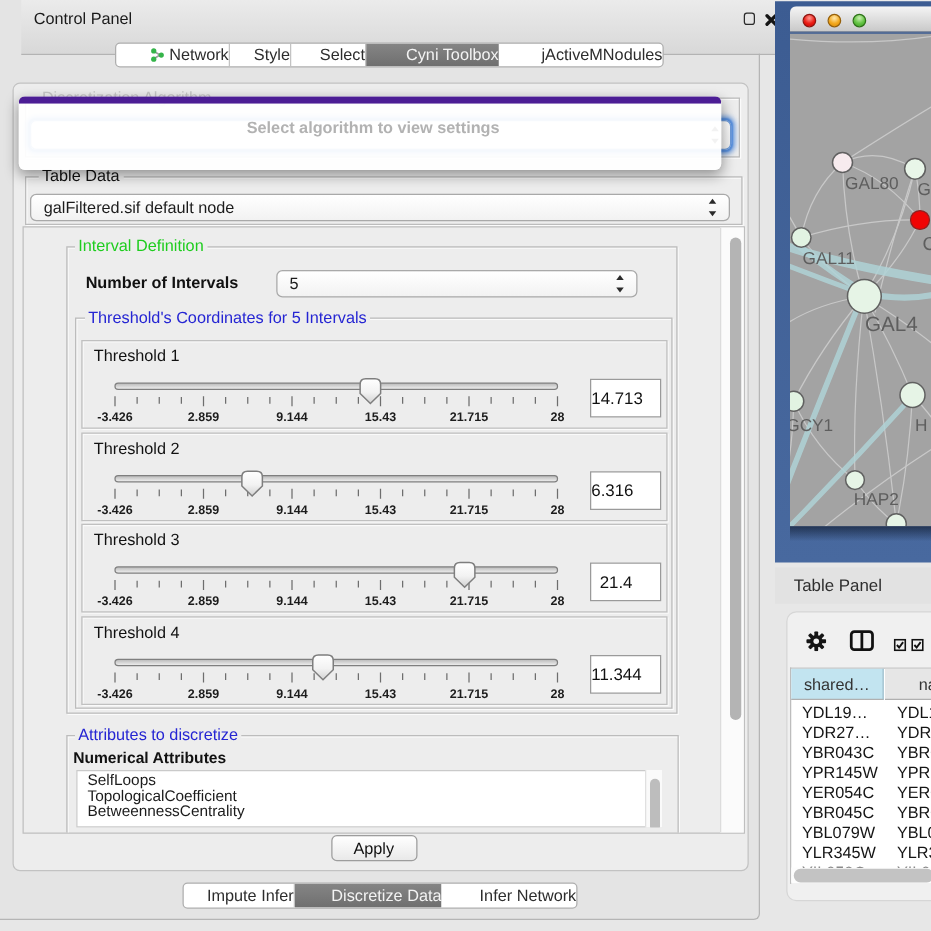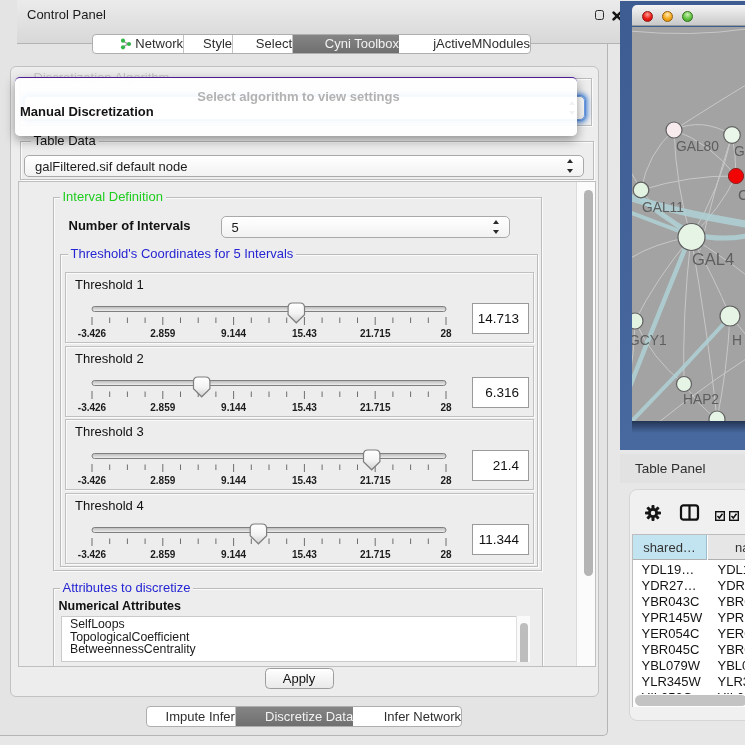--- a/index.html
+++ b/index.html
@@ -28,30 +28,30 @@
 .arr {position:absolute;width:0;height:0;border-left:3.6px solid transparent;border-right:3.6px solid transparent}
 .arr.up {border-bottom:4.6px solid #2a2a2a}
 .arr.dn {border-top:4.6px solid #2a2a2a}
 
 #viewport {position:absolute;left:18px;top:181px;width:578px;height:486px;border:1px solid #bfbfbf;background:#ededed}
 #vclip {position:absolute;left:0;top:0;width:557px;height:484px;overflow:hidden}
 #vsbar {position:absolute;left:557px;top:0;width:19px;height:484px;background:#fbfbfb;border-left:1px solid #dcdcdc}
 #vthumb {position:absolute;left:7px;top:8px;width:8.5px;height:386px;background:#b4b4b4;border-radius:4.5px}
 .tbox {position:absolute;left:4.5px;width:469px;height:71px;border:1px solid #c0c0c0;box-shadow:inset 1px 1px 0 rgba(255,255,255,.7),1px 1px 0 rgba(255,255,255,.7)}
 .tlab {position:absolute;left:9px;top:4px;font-size:13px;font-weight:normal;color:#111}
-.vbox {position:absolute;left:406px;top:30px;width:57px;height:31px;background:#fff;border:1px solid #9a9a9a;font-size:13.5px;color:#111;text-align:right;line-height:29px;padding-right:9px}
+.vbox {position:absolute;left:406px;top:30px;width:57px;height:31px;background:#fff;border:1px solid #9a9a9a;font-size:13.5px;color:#111;text-align:right;line-height:29px;padding-right:22px}
 .bluet {color:#2525d3}
 
 #numlist {position:absolute;left:7.5px;top:27px;width:469px;height:46px;overflow:hidden;background:#fff;border:1px solid #cacaca;font-size:12.3px;color:#1b1b1b;line-height:12.7px;padding:1px 0 0 8px}
 #lsbar {position:absolute;left:462px;top:27px;width:14px;height:46px;overflow:hidden;background:#fafafa;border-left:1px solid #e0e0e0}
 #lthumb {position:absolute;left:3px;top:7px;width:8px;height:42px;background:#bdbdbd;border-radius:4px}
 
 #applybtn {position:absolute;left:264.5px;top:668px;width:69px;height:21px;background:linear-gradient(#ffffff,#e9e9e9);border:1px solid #9d9d9d;border-radius:4.5px;font-size:13px;color:#111;text-align:center;line-height:19px}
 
-#popup {position:absolute;left:15px;top:77px;width:562px;height:59px;padding-top:10.5px;border-top:1px solid #4c1d95;background:rgba(255,255,255,.94);border-radius:5px;box-shadow:0 4px 11px rgba(0,0,0,.4);font-size:13px;color:#141414;z-index:30}
+#popup {position:absolute;left:15px;top:77px;width:562px;height:59px;padding-top:10.5px;border-top:6px solid #4c1d95;background:rgba(255,255,255,.94);border-radius:5px;box-shadow:0 4px 11px rgba(0,0,0,.4);font-size:13px;color:#141414;z-index:30}
 #popup .it {height:15.2px;line-height:15.2px;padding-left:5px;white-space:nowrap}
 
 #netwin {position:absolute;left:620px;top:1px;width:125px;height:449px;background:linear-gradient(#3c5c92,#48699f)}
 #nettitle {position:absolute;left:632px;top:5px;width:113px;height:21px;background:linear-gradient(#f5f5f5,#c9c9c9);border-radius:5px 0 0 0;border-bottom:1px solid #9a9a9a}
 .light {position:absolute;top:5.5px;width:11.5px;height:11.5px;border-radius:50%;box-sizing:border-box}
 #canvas {position:absolute;left:632px;top:27px;width:119px;height:394px;background:#a3a3a3;overflow:hidden}
 #canshadow {position:absolute;left:632px;top:421px;width:113px;height:12px;background:linear-gradient(rgba(10,18,34,.6),rgba(10,18,34,0))}
 
 #tpbar {position:absolute;left:620px;top:454px;width:125px;height:29px;background:#e2e2e2;font-size:13.5px;color:#2e2e2e;line-height:29px;padding-left:15px}
 #tppanel {position:absolute;left:629px;top:489px;width:120px;height:232px;background:#f0f0f0;border:1px solid #d6d6d6;border-radius:8px 0 0 8px}
@@ -212,21 +212,20 @@
 <div id="applybtn">Apply</div>
 
 <div class="tabbar" id="bottabs">
  <div class="tab" style="width:90px">Impute Infer</div>
  <div class="tab sel" style="width:118px">Discretize Data</div>
  <div class="tab" style="width:108.5px">Infer Network</div>
 </div>
 
 <div id="popup">
  <div class="it" style="text-align:center;color:#b2b2b2;font-weight:bold">Select algorithm to view settings</div>
- <div class="it" style="font-weight:bold">Manual Discretization</div>
 </div>
 
 <div id="netwin"></div>
 <div id="nettitle">
  <span class="light" style="left:9.5px;background:radial-gradient(circle at 50% 28%,#ff9c94 0%,#ea1c14 55%,#cc0505 100%);border:1px solid #8e1510"></span>
  <span class="light" style="left:29.5px;background:radial-gradient(circle at 50% 28%,#ffeab0 0%,#f3a81c 55%,#d88a08 100%);border:1px solid #96600a"></span>
  <span class="light" style="left:49.5px;background:radial-gradient(circle at 50% 28%,#ccf0b4 0%,#62c342 55%,#3f9e27 100%);border:1px solid #2e7218"></span>
 </div>
 <div id="canvas">
     <svg width="113" height="394" style="position:absolute;left:0;top:0">

